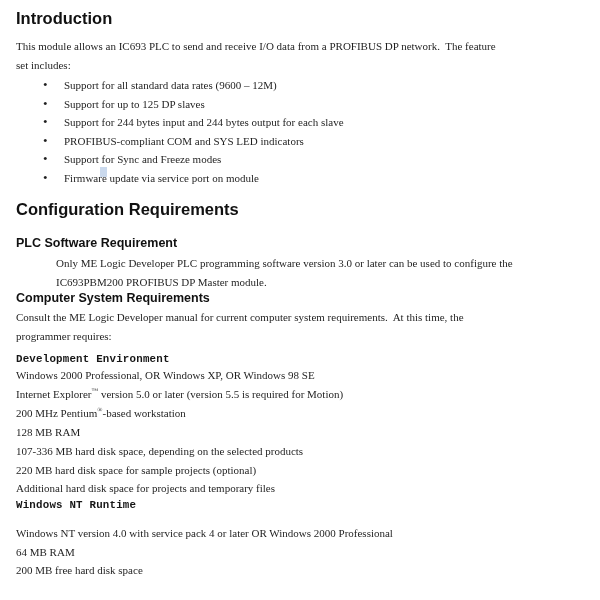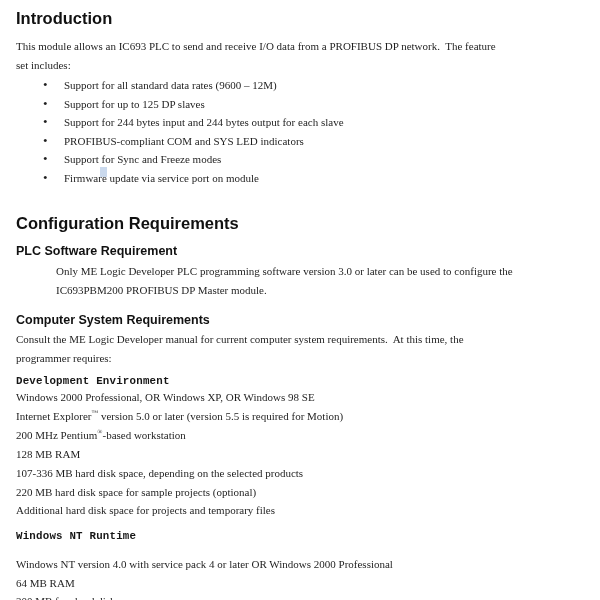--- a/index.html
+++ b/index.html
@@ -52,27 +52,27 @@
     line-height: 13px;
     letter-spacing: 0.2px;
     color: #161616;
   }
 
   .spec .line  { line-height: 18.9px; }
   .spec2 .line { line-height: 18.5px; }
 
   sup { font-size: 62%; vertical-align: super; line-height: 0; }
 
-  .m-config   { margin-top: 27px; }
-  .m-h2plc    { margin-top: 11px; }
+  .m-config   { margin-top: 13px; }
+  .m-h2plc    { margin-top: 17px; }
   .m-para1    { margin-top: 3px; margin-left: 40px; }
-  .m-h2comp   { margin-top: 14px; }
+  .m-h2comp   { margin-top: 0; }
   .m-para2    { margin-top: 2px; }
   .m-devhead  { margin-top: 8px; }
-  .m-rthead   { margin-top: 10px; }
+  .m-rthead   { margin-top: 1px; }
   .m-rtlines  { margin-top: 12px; }
 
   .artifact {
     position: absolute;
     left: 100px; top: 167px;
     width: 7px; height: 10px;
     background: rgba(158, 186, 222, 0.55);
   }
 </style>
 </head>

